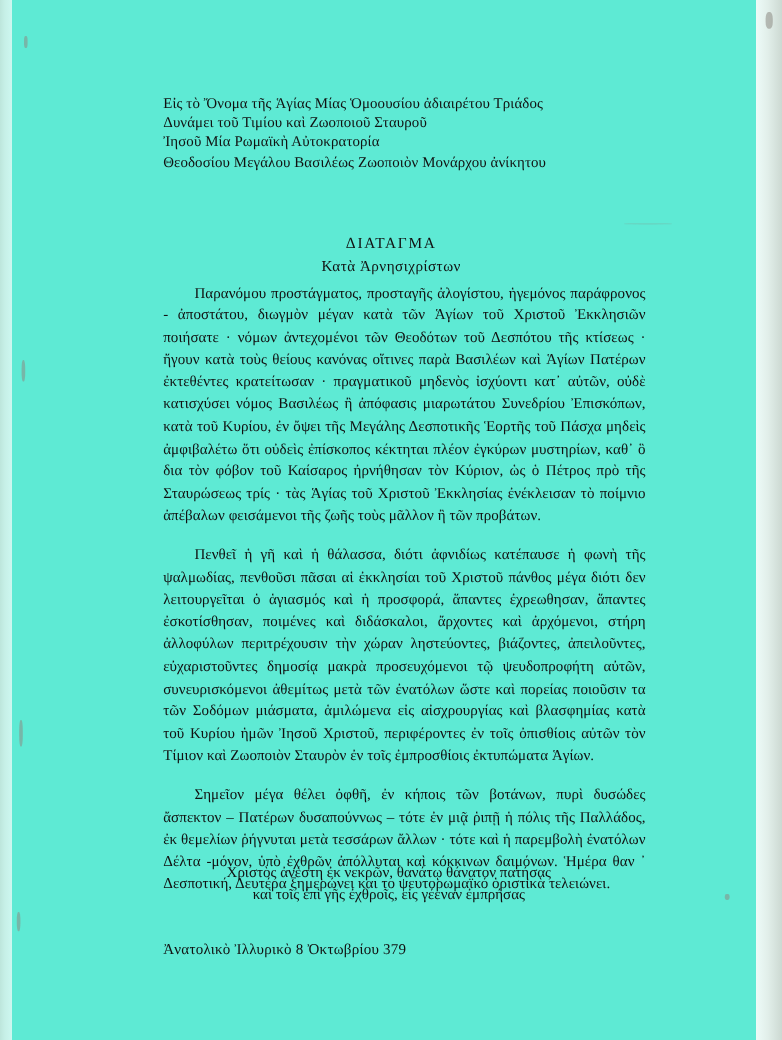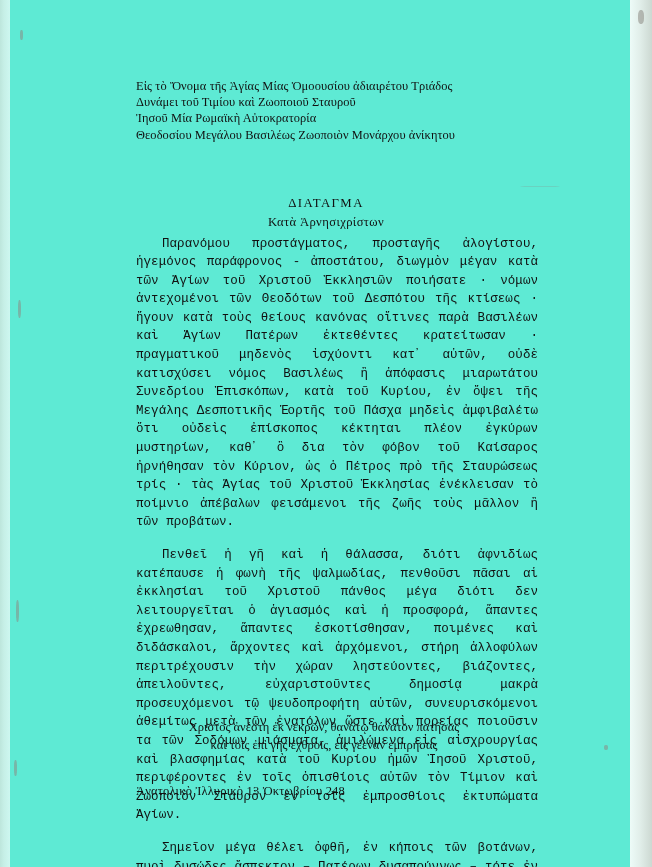--- a/index.html
+++ b/index.html
@@ -81,21 +81,20 @@
     top: 222px;
     width: 402px;
   }
   .para {
     font-size: 12.5px;
     line-height: 18.6px;
     text-align: justify;
     text-indent: 26px;
     margin-bottom: 14px;
     letter-spacing: 0.05px;
-    font-family: Liberation Mono, monospace;
   }
   .closing {
     position: absolute;
     left: 0;
     top: 718px;
     width: 648px;
     text-align: center;
     font-size: 12.5px;
     line-height: 18px;
   }
@@ -142,16 +141,16 @@
       <p class="para">Παρανόμου προστάγματος, προσταγῆς ἀλογίστου, ἡγεμόνος παράφρονος - ἀποστάτου, διωγμὸν μέγαν κατὰ τῶν Ἁγίων τοῦ Χριστοῦ Ἐκκλησιῶν ποιήσατε · νόμων ἀντεχομένοι τῶν Θεοδότων τοῦ Δεσπότου τῆς κτίσεως · ἤγουν κατὰ τοὺς θείους κανόνας οἵτινες παρὰ Βασιλέων καὶ Ἁγίων Πατέρων ἐκτεθέντες κρατείτωσαν · πραγματικοῦ μηδενὸς ἰσχύοντι κατ᾽ αὐτῶν, οὐδὲ κατισχύσει νόμος Βασιλέως ἢ ἀπόφασις μιαρωτάτου Συνεδρίου Ἐπισκόπων, κατὰ τοῦ Κυρίου, ἐν ὄψει τῆς Μεγάλης Δεσποτικῆς Ἑορτῆς τοῦ Πάσχα μηδεὶς ἀμφιβαλέτω ὅτι οὐδεὶς ἐπίσκοπος κέκτηται πλέον ἐγκύρων μυστηρίων, καθ᾽ ὃ δια τὸν φόβον τοῦ Καίσαρος ἠρνήθησαν τὸν Κύριον, ὡς ὁ Πέτρος πρὸ τῆς Σταυρώσεως τρίς · τὰς Ἁγίας τοῦ Χριστοῦ Ἐκκλησίας ἐνέκλεισαν τὸ ποίμνιο ἀπέβαλων φεισάμενοι τῆς ζωῆς τοὺς μᾶλλον ἢ τῶν προβάτων.</p>
       <p class="para">Πενθεῖ ἡ γῆ καὶ ἡ θάλασσα, διότι ἀφνιδίως κατέπαυσε ἡ φωνὴ τῆς ψαλμωδίας, πενθοῦσι πᾶσαι αἱ ἐκκλησίαι τοῦ Χριστοῦ πάνθος μέγα διότι δεν λειτουργεῖται ὁ ἁγιασμός καὶ ἡ προσφορά, ἅπαντες ἐχρεωθησαν, ἅπαντες ἐσκοτίσθησαν, ποιμένες καὶ διδάσκαλοι, ἄρχοντες καὶ ἀρχόμενοι, στήρη ἀλλοφύλων περιτρέχουσιν τὴν χώραν ληστεύοντες, βιάζοντες, ἀπειλοῦντες, εὐχαριστοῦντες δημοσίᾳ μακρὰ προσευχόμενοι τῷ ψευδοπροφήτη αὐτῶν, συνευρισκόμενοι ἀθεμίτως μετὰ τῶν ἐνατόλων ὥστε καὶ πορείας ποιοῦσιν τα τῶν Σοδόμων μιάσματα, ἁμιλώμενα εἰς αἰσχρουργίας καὶ βλασφημίας κατὰ τοῦ Κυρίου ἡμῶν Ἰησοῦ Χριστοῦ, περιφέροντες ἐν τοῖς ὀπισθίοις αὐτῶν τὸν Τίμιον καὶ Ζωοποιὸν Σταυρὸν ἐν τοῖς ἐμπροσθίοις ἐκτυπώματα Ἁγίων.</p>
       <p class="para">Σημεῖον μέγα θέλει ὀφθῆ, ἐν κήποις τῶν βοτάνων, πυρὶ δυσώδες ἄσπεκτον – Πατέρων δυσαπούννως – τότε ἐν μιᾷ ῥιπῇ ἡ πόλις τῆς Παλλάδος, ἐκ θεμελίων ῥήγνυται μετὰ τεσσάρων ἄλλων · τότε καὶ ἡ παρεμβολὴ ἐνατόλων Δέλτα -μόνον, ὑπὸ ἐχθρῶν ἀπόλλυται καὶ κόκκινων δαιμόνων. Ἡμέρα θαν ᾽ Δεσποτική, Δευτέρα ξημερώνει και το ψευτορωμαϊκό ὁριστικὰ τελειώνει.</p>
     </div>
 
     <div class="closing">
       <div>Χριστὸς ἀνέστη ἐκ νεκρῶν, θανάτῳ θάνατον πατήσας</div>
       <div>καὶ τοῖς ἐπὶ γῆς ἐχθροῖς, εἰς γέεναν ἐμπρήσας</div>
     </div>
 
-    <div class="footer">Ἀνατολικὸ Ἰλλυρικὸ 13 Ὀκτωβρίου 248</div>
+    <div class="footer">Ἀνατολικὸ Ἰλλυρικὸ 8 Ὀκτωβρίου 379</div>
 
   </div>
 </div>
 
 </body></html>

